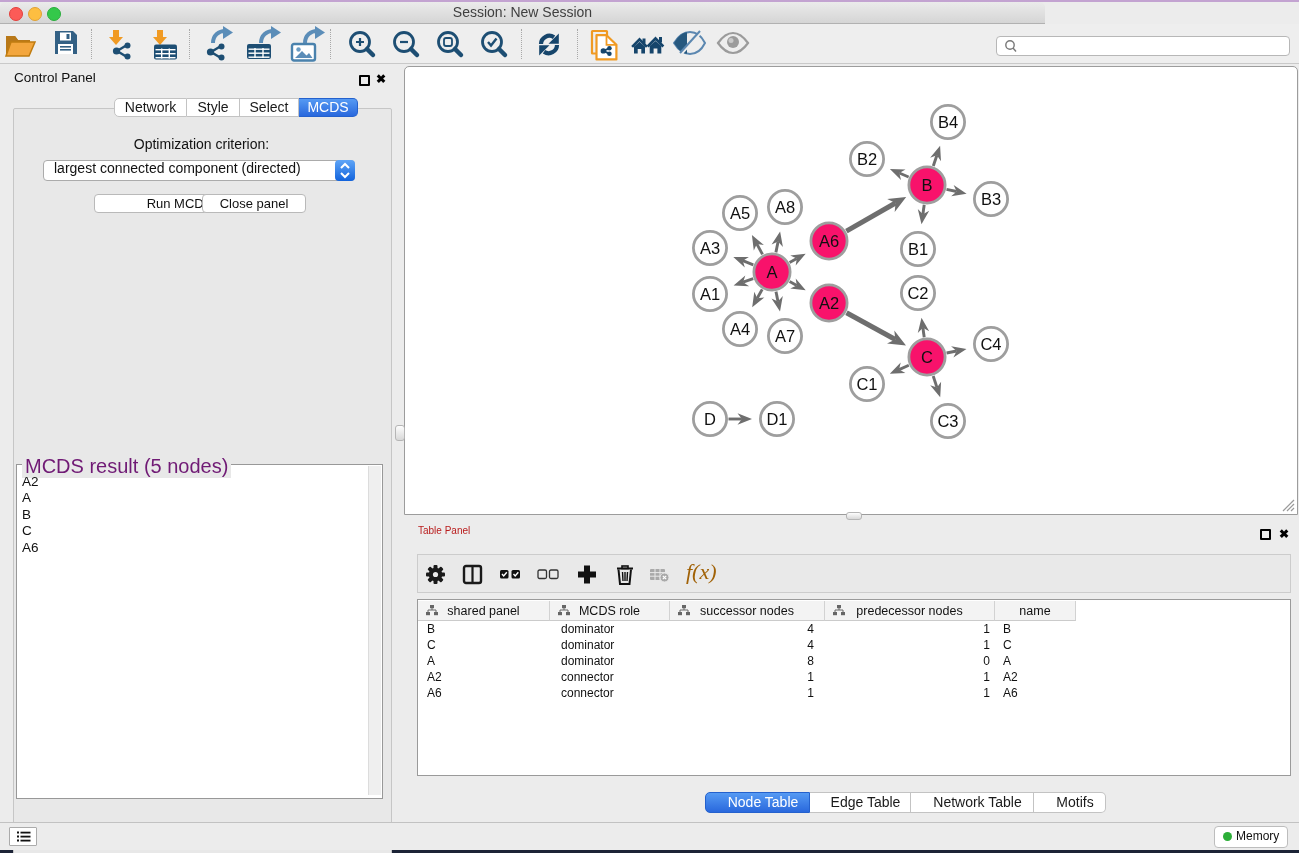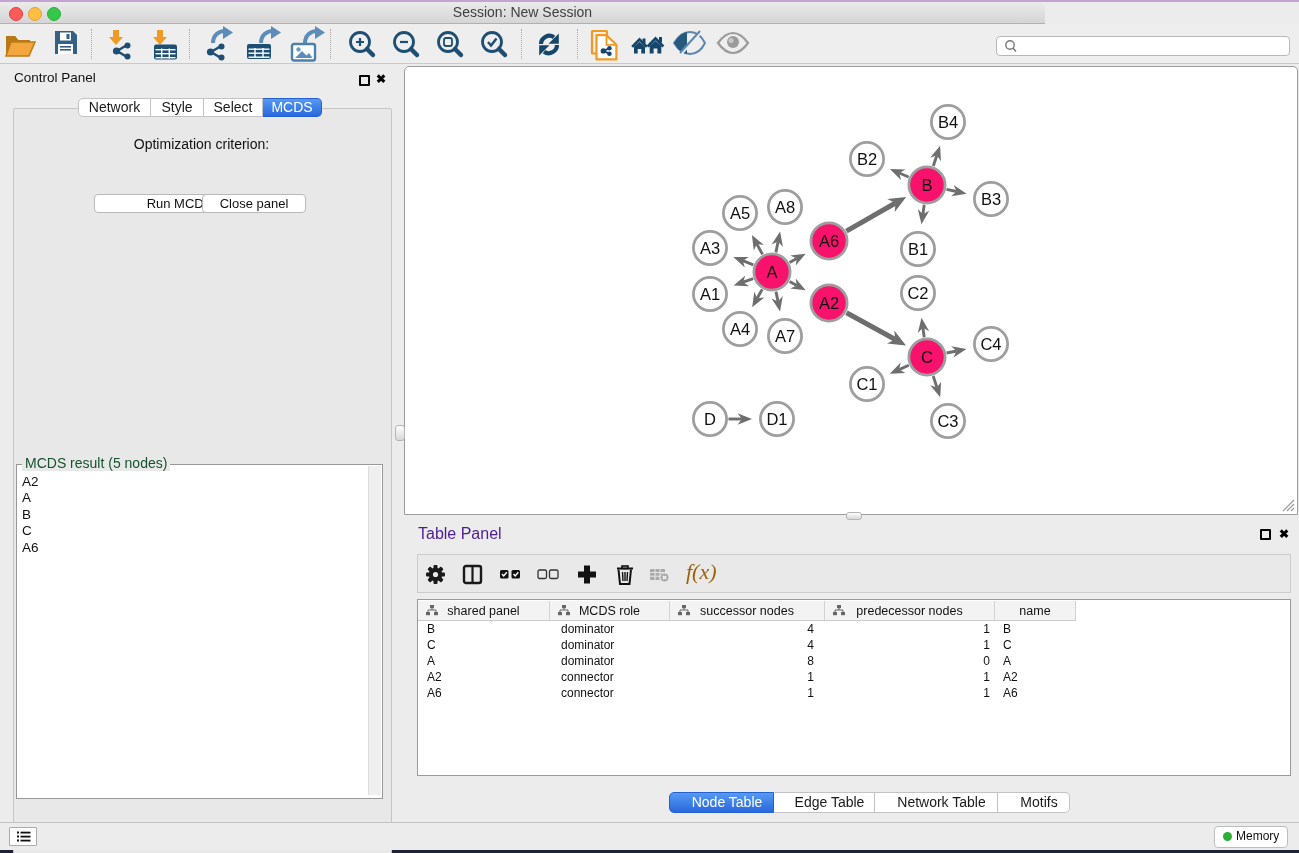--- a/index.html
+++ b/index.html
@@ -21,49 +21,49 @@
 #search{position:absolute;left:996px;top:12px;width:292px;height:18px;background:#fff;
   border:1px solid #b7b7b7;border-radius:4px;}
 
 #cp{position:absolute;left:0;top:62px;width:403px;height:758px;background:#ececec;}
 #cp .hdr{position:absolute;left:14px;top:6px;font-size:13.5px;color:#111;}
 #cpinner{position:absolute;left:13px;top:44px;width:377px;height:757px;
   background:#e8e8e8;border:1px solid #c6c6c6;border-radius:2px;}
 .seg{position:absolute;display:flex;font-size:14px;}
 .seg .s{background:#fff;border:1px solid #c3c3c3;border-left:none;color:#1a1a1a;
   text-align:center;line-height:17px;height:17px;}
-.seg .s.first{border-left:1px solid #c3c3c3;border-radius:5px 0 0 5px;}
+.seg .s.first{border-left:1px solid #c3c3c3;border-radius:5px 0 0 5px;margin-left:36px;}
 .seg .s.last{border-radius:0 5px 5px 0;}
 .seg .s.sel{background:linear-gradient(#559af3,#2968dd);color:#fff;border-color:#2461cd;}
 #optlabel{position:absolute;left:0;top:72px;width:403px;text-align:center;font-size:14px;color:#111;}
 #combo{position:absolute;left:43px;top:96px;width:310px;height:19px;background:#fff;
   border:1px solid #ababab;border-radius:4px;font-size:14px;color:#111;}
 #combo .txt{position:absolute;left:10px;top:-1px;}
 #combo .step{position:absolute;right:-1px;top:-1px;width:20px;height:21px;border-radius:4px;
   background:linear-gradient(#5fa5f7,#1263dc);}
 .btn{position:absolute;height:17px;background:#fff;border:1px solid #b9b9b9;border-radius:4px;
   font-size:13px;color:#111;text-align:center;line-height:17px;}
 
 #grp{position:absolute;left:16px;top:400px;width:365px;height:333px;background:#fff;
   border:1px solid #989898;}
 #grp .title{position:absolute;left:5px;top:-10px;background:#e8e8e8;padding:0 3px;
-  font-size:14px;color:#14532d;}
+  font-size:20px;color:#701a75;}
 #grp .list{position:absolute;left:2px;top:2px;font-size:13.5px;color:#111;line-height:16.4px;}
 #grp .sb{position:absolute;right:1px;top:1px;width:12px;height:329px;background:#efefef;
   border-left:1px solid #dcdcdc;}
 
 #netwin{position:absolute;left:404px;top:64px;width:894px;height:449px;background:#fff;
   border:1px solid #9c9c9c;border-radius:5px 5px 0 0;box-sizing:border-box;}
 #nettb{position:absolute;left:0;top:0;width:100%;height:21px;
   background:linear-gradient(#ebebeb,#d4d4d4);border-bottom:1px solid #aaa;
   border-radius:5px 5px 0 0;}
 #nettb .t{position:absolute;width:100%;text-align:center;top:2px;font-size:13px;color:#3f3f3f;}
 
 #tp{position:absolute;left:404px;top:519px;width:895px;height:301px;background:#ececec;}
-#tp .hdr{position:absolute;left:14px;top:4px;font-size:16px;color:#4c1d95;}
+#tp .hdr{position:absolute;left:14px;top:4px;font-size:10px;color:#b91c1c;}
 #tptb{position:absolute;left:13px;top:33px;width:872px;height:37px;background:#e9e9e9;
   border:1px solid #cccccc;}
 #tbl{position:absolute;left:13px;top:78px;width:872px;height:175px;background:#fff;
   border:1px solid #9a9a9a;font-size:12px;}
 .th{position:absolute;top:1px;height:20px;background:#f3f3f3;border-right:1px solid #d2d2d2;
   border-bottom:1px solid #cbcbcb;box-sizing:border-box;}
 .th .tx{position:absolute;width:100%;text-align:center;top:3px;font-size:12.5px;color:#111;}
 .cell{position:absolute;font-size:12px;color:#111;}
 
 #status{position:absolute;left:0;top:820px;width:1299px;height:27px;background:#ececec;
@@ -226,20 +226,27 @@
     <div style="position:absolute;left:359px;top:11px;width:7px;height:7px;border:2px solid #000;border-radius:1px;"></div>
     <div style="position:absolute;left:376px;top:8px;font-size:12px;font-weight:bold;color:#000;">✖</div>
     <div id="cpinner"></div>
     <div class="seg" style="left:78px;top:34px;">
       <div class="s first" style="width:71px;">Network</div>
       <div class="s" style="width:52px;">Style</div>
       <div class="s" style="width:58px;">Select</div>
       <div class="s sel last" style="width:58px;">MCDS</div>
     </div>
     <div id="optlabel">Optimization criterion:</div>
+    <div id="combo">
+      <div class="txt">largest connected component (directed)</div>
+      <div class="step"><svg width="20" height="21">
+            <path d="M6,8 L10,4 L14,8" stroke="#fff" stroke-width="2" fill="none"></path>
+            <path d="M6,13 L10,17 L14,13" stroke="#fff" stroke-width="2" fill="none"></path>
+          </svg></div>
+    </div>
     <div class="btn" style="left:94px;top:130px;width:93px;padding-left:38px;">Run MCDS</div>
     <div class="btn" style="left:202px;top:130px;width:102px;">Close panel</div>
     <div id="grp">
       <div class="title">MCDS result (5 nodes)</div>
       <div class="list" style="left:5px;top:9px;">A2<br>A<br>B<br>C<br>A6</div>
       <div class="sb"></div>
     </div>
   </div>
 
   <div id="netwin">

